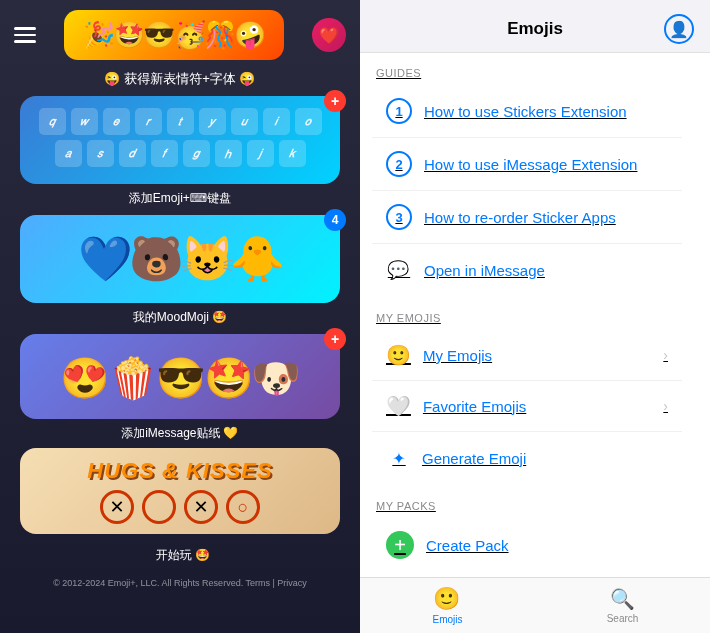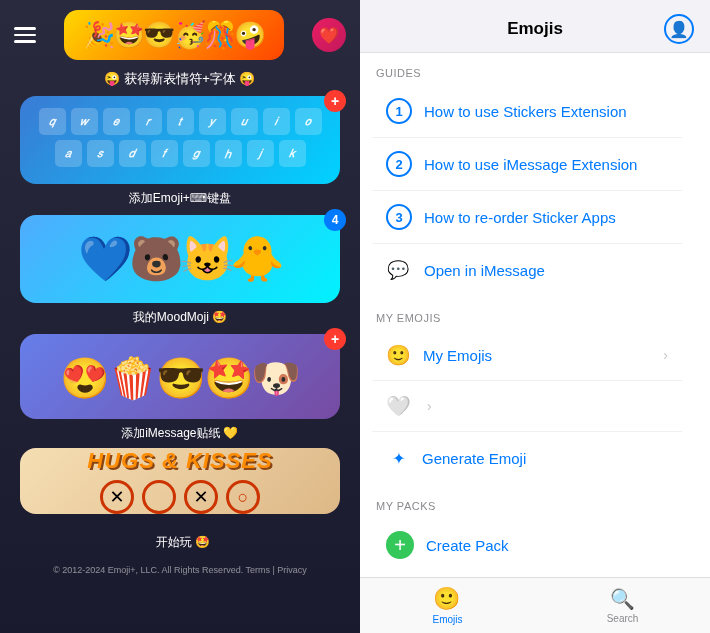--- a/index.html
+++ b/index.html
@@ -193,24 +193,25 @@
       color: #fff;
       text-align: center;
       margin: 2px 0 6px 0;
     }
 
     
     .hugs-section {
       width: 320px;
       background: linear-gradient(135deg, #f5deb3, #deb887);
       border-radius: 16px;
+      padding: 10px;
       display: flex;
       flex-direction: column;
       align-items: center;
-      margin-bottom: 16px;
+      margin-bottom: 9px;
     }
     .hugs-title {
       font-size: 22px;
       font-weight: 900;
       color: #ff8c00;
       text-shadow: 2px 2px 0px #8b4513;
       font-style: italic;
       letter-spacing: 1px;
       margin-bottom: 6px;
     }
@@ -287,20 +288,21 @@
       align-items: center;
       justify-content: center;
       font-size: 16px;
       color: #007aff;
     }
 
     .right-scroll {
       flex: 1;
       overflow-y: auto;
       padding: 0 16px 60px 0;
+      text-decoration: underline;
     }
 
     .section-label {
       font-size: 11px;
       color: #8a8a8e;
       font-weight: 500;
       letter-spacing: 0.5px;
       padding: 14px 16px 6px 16px;
       text-transform: uppercase;
     }
@@ -534,20 +536,21 @@
     <div class="section-label">MY EMOJIS</div>
 
     <div class="card">
       <div class="list-item">
         <div class="emoji-list-icon">🙂</div>
         <span class="list-text">My Emojis</span>
         <span class="chevron">›</span>
       </div>
       <div class="list-item">
         <div class="emoji-list-icon">🤍</div>
+        <span class="list-text">Favorite Emojis</span>
         <span class="chevron">›</span>
       </div>
       <div class="list-item">
         <div class="list-icon spark-icon">✦</div>
         <span class="list-text">Generate Emoji</span>
       </div>
     </div>
 
     <div class="section-label">MY PACKS</div>
 

